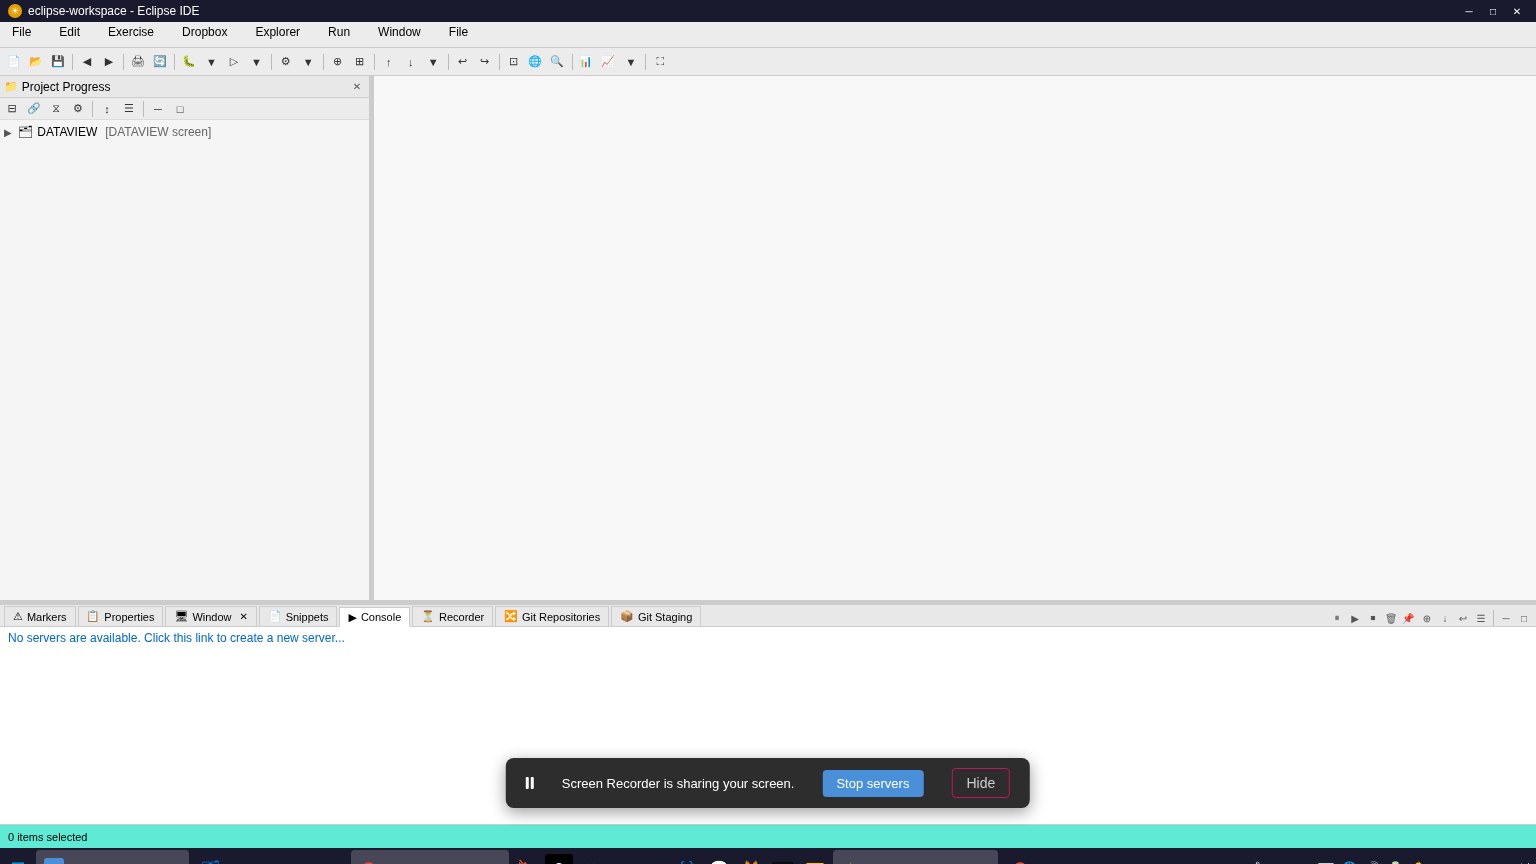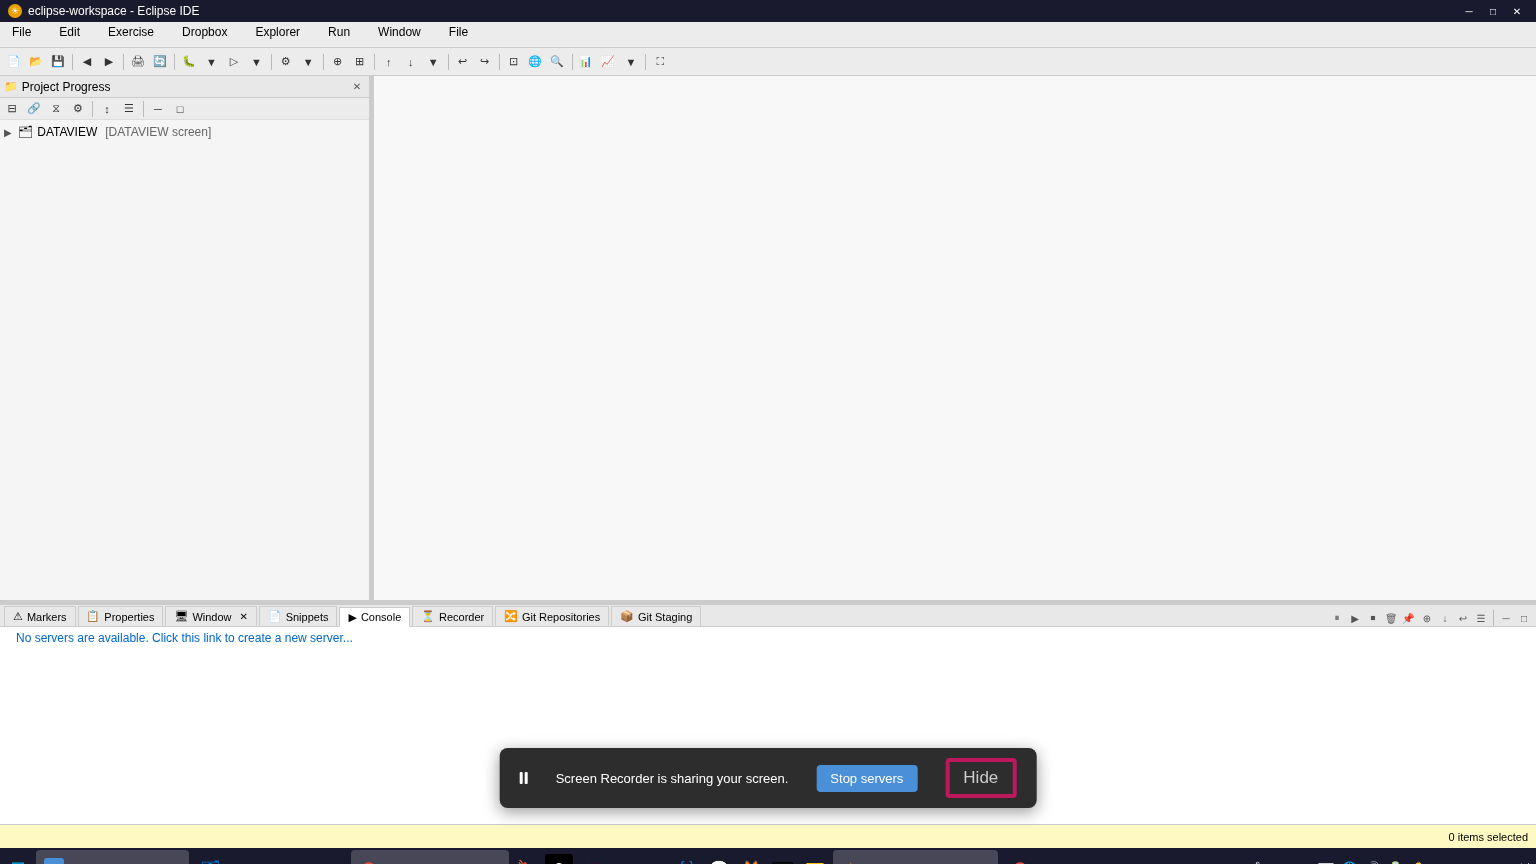--- a/index.html
+++ b/index.html
@@ -260,33 +260,32 @@
       flex: 1;
       padding: 4px 8px;
       font-size: 12px;
       overflow: auto;
     }
     #no-servers-link {
       color: #0066cc;
       text-decoration: none;
       cursor: pointer;
       font-size: 12px;
-      margin-left: 8px;
     }
 
     
     #status-bar {
       height: 24px;
-      background: #fef9c3;
+      background: #5eead4;
       border-top: 1px solid #ccc;
       display: flex;
       align-items: center;
       padding: 0 8px;
       font-size: 11px;
-      justify-content: flex-end;
+      justify-content: flex-start;
     }
 
     
     #taskbar {
       height: 40px;
       background: #1a1a2e;
       display: flex;
       align-items: center;
       padding: 0 4px;
       gap: 4px;
@@ -357,25 +356,25 @@
       color: #fff;
       border: none;
       padding: 6px 14px;
       border-radius: 4px;
       cursor: pointer;
       font-size: 13px;
     }
     #hide-btn {
       background: transparent;
       color: #ccc;
-      border: 4px solid #be185d;
+      border: 1px solid #be185d;
       padding: 6px 14px;
       border-radius: 4px;
       cursor: pointer;
-      font-size: 17px;
+      font-size: 14px;
     }
     .pause-icon {
       display: flex;
       align-items: center;
       gap: 2px;
     }
     .pause-bar {
       width: 3px;
       height: 12px;
       background: #fff;

